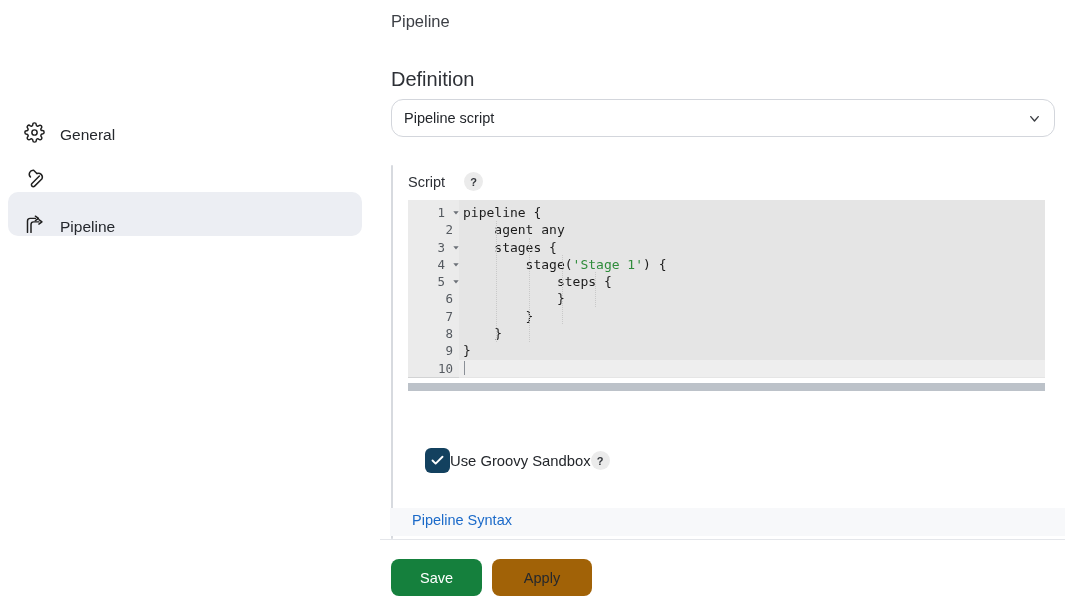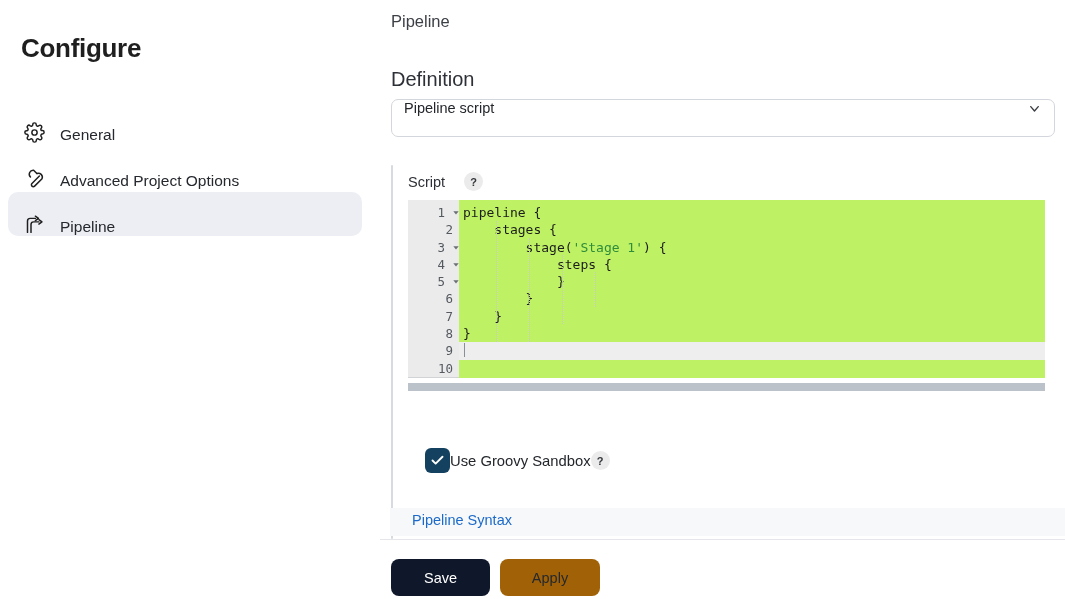--- a/index.html
+++ b/index.html
@@ -104,23 +104,24 @@
     color: #2d3036;
   }
 
   .def-select {
     position: absolute;
     left: 11px;
     top: 99px;
     width: 664px;
     height: 38px;
     border: 1px solid #d3d6dc;
-    border-radius: 7px;
+    border-radius: 12px;
     background: #ffffff;
     display: flex;
+    align-items: center;
     padding: 0 12px;
     cursor: pointer;
   }
   .def-select .val {
     font-size: 14.5px;
     color: #23262b;
     flex: 1;
   }
   .chev {
     width: 16px; height: 16px;
@@ -220,21 +221,21 @@
     display: flex;
     align-items: center;
     justify-content: center;
   }
   .gutter .gl.hasfold { padding-right: 14px; }
 
   .code-area {
     flex: 1;
     position: relative;
     padding-top: 4px;
-    background: #bef264;
+    background: #e5e5e5;
     overflow: hidden;
   }
   .code-line {
     height: 17.3px;
     white-space: pre;
     color: #1c1c1c;
     padding-left: 4px;
     position: relative;
   }
   .code-line.active {
@@ -338,58 +339,56 @@
     border-radius: 8px;
     border: none;
     font-size: 14.5px;
     font-family: "Liberation Sans", sans-serif;
     cursor: pointer;
     display: flex;
     align-items: center;
     justify-content: center;
   }
   .btn-save {
-    width: 99px;
-    background: #0f172a;
+    width: 91px;
+    background: #15803d;
     color: #ffffff;
   }
   .btn-apply {
     width: 100px;
     background: #a16207;
     color: #25282d;
   }
 </style>
 </head>
 <body>
 
 <div class="page">
 
   <div class="sidebar">
-    <div class="configure-title">Configure</div>
 
     <div class="side-nav">
 
       <div class="side-item">
         <span class="s-icon">
           <svg width="21" height="21" viewBox="0 0 24 24" fill="none" stroke="#1f1f1f" stroke-width="1.7" stroke-linecap="round" stroke-linejoin="round">
             <circle cx="12" cy="12" r="3"></circle>
             <path d="M19.4 15a1.65 1.65 0 0 0 .33 1.82l.06.06a2 2 0 1 1-2.83 2.83l-.06-.06a1.65 1.65 0 0 0-1.82-.33 1.65 1.65 0 0 0-1 1.51V21a2 2 0 1 1-4 0v-.09A1.65 1.65 0 0 0 9 19.4a1.65 1.65 0 0 0-1.82.33l-.06.06a2 2 0 1 1-2.83-2.83l.06-.06A1.65 1.65 0 0 0 4.6 15a1.65 1.65 0 0 0-1.51-1H3a2 2 0 1 1 0-4h.09A1.65 1.65 0 0 0 4.6 9a1.65 1.65 0 0 0-.33-1.82l-.06-.06a2 2 0 1 1 2.83-2.83l.06.06A1.65 1.65 0 0 0 9 4.6a1.65 1.65 0 0 0 1-1.51V3a2 2 0 1 1 4 0v.09a1.65 1.65 0 0 0 1 1.51 1.65 1.65 0 0 0 1.82-.33l.06-.06a2 2 0 1 1 2.83 2.83l-.06.06A1.65 1.65 0 0 0 19.4 9c.14.37.45.66.83.81H21a2 2 0 1 1 0 4h-.09a1.65 1.65 0 0 0-1.51 1z"></path>
           </svg>
         </span>
         <span class="s-label">General</span>
       </div>
 
       <div class="side-item">
         <span class="s-icon">
           <svg width="21" height="21" viewBox="0 0 24 24" fill="none" stroke="#1f1f1f" stroke-width="1.7" stroke-linecap="round" stroke-linejoin="round">
             <path d="M14.7 6.3a4.5 4.5 0 0 1 5.9 5.9l-8.5 8.5a2.1 2.1 0 0 1-3-3l8.5-8.5"></path>
             <path d="M14.7 6.3 11 2.6a4.5 4.5 0 0 0-3.6 7.7"></path>
           </svg>
         </span>
-        <span class="s-label">Advanced Project Options</span>
       </div>
 
       <div class="side-item active">
         <span class="s-icon">
           <svg width="21" height="21" viewBox="0 0 24 24" fill="none" stroke="#1f1f1f" stroke-width="1.7" stroke-linecap="round" stroke-linejoin="round">
             <path d="M4 21V8a3 3 0 0 1 3-3h6"></path>
             <path d="M8 21v-9a3 3 0 0 1 3-3h6"></path>
             <path d="M13 2.5 16.5 5 13 7.5"></path>
             <path d="M17 6.5 20.5 9 17 11.5"></path>
           </svg>
@@ -453,20 +452,21 @@
               <div class="gl">9</div>
               <div class="gl">10</div>
               <div class="gl active">11</div>
             </div>
           <div class="code-area" id="codearea">
             <div class="iguide" style="left:37px;  height:121px; top:21px;"></div>
             <div class="iguide" style="left:70px;  height:104px; top:38px;"></div>
             <div class="iguide" style="left:103px; height:69px;  top:55px;"></div>
             <div class="iguide" style="left:136px; height:35px;  top:72px;"></div>
           <div class="code-line">pipeline {</div>
+              <div class="code-line">    agent any</div>
               <div class="code-line">    stages {</div>
               <div class="code-line">        stage(<span class="str">'Stage 1'</span>) {</div>
               <div class="code-line">            steps {</div>
               <div class="code-line">            }</div>
               <div class="code-line">        }</div>
               <div class="code-line">    }</div>
               <div class="code-line">}</div>
               <div class="code-line active"><span class="caret"></span></div>
             </div>
         </div>

